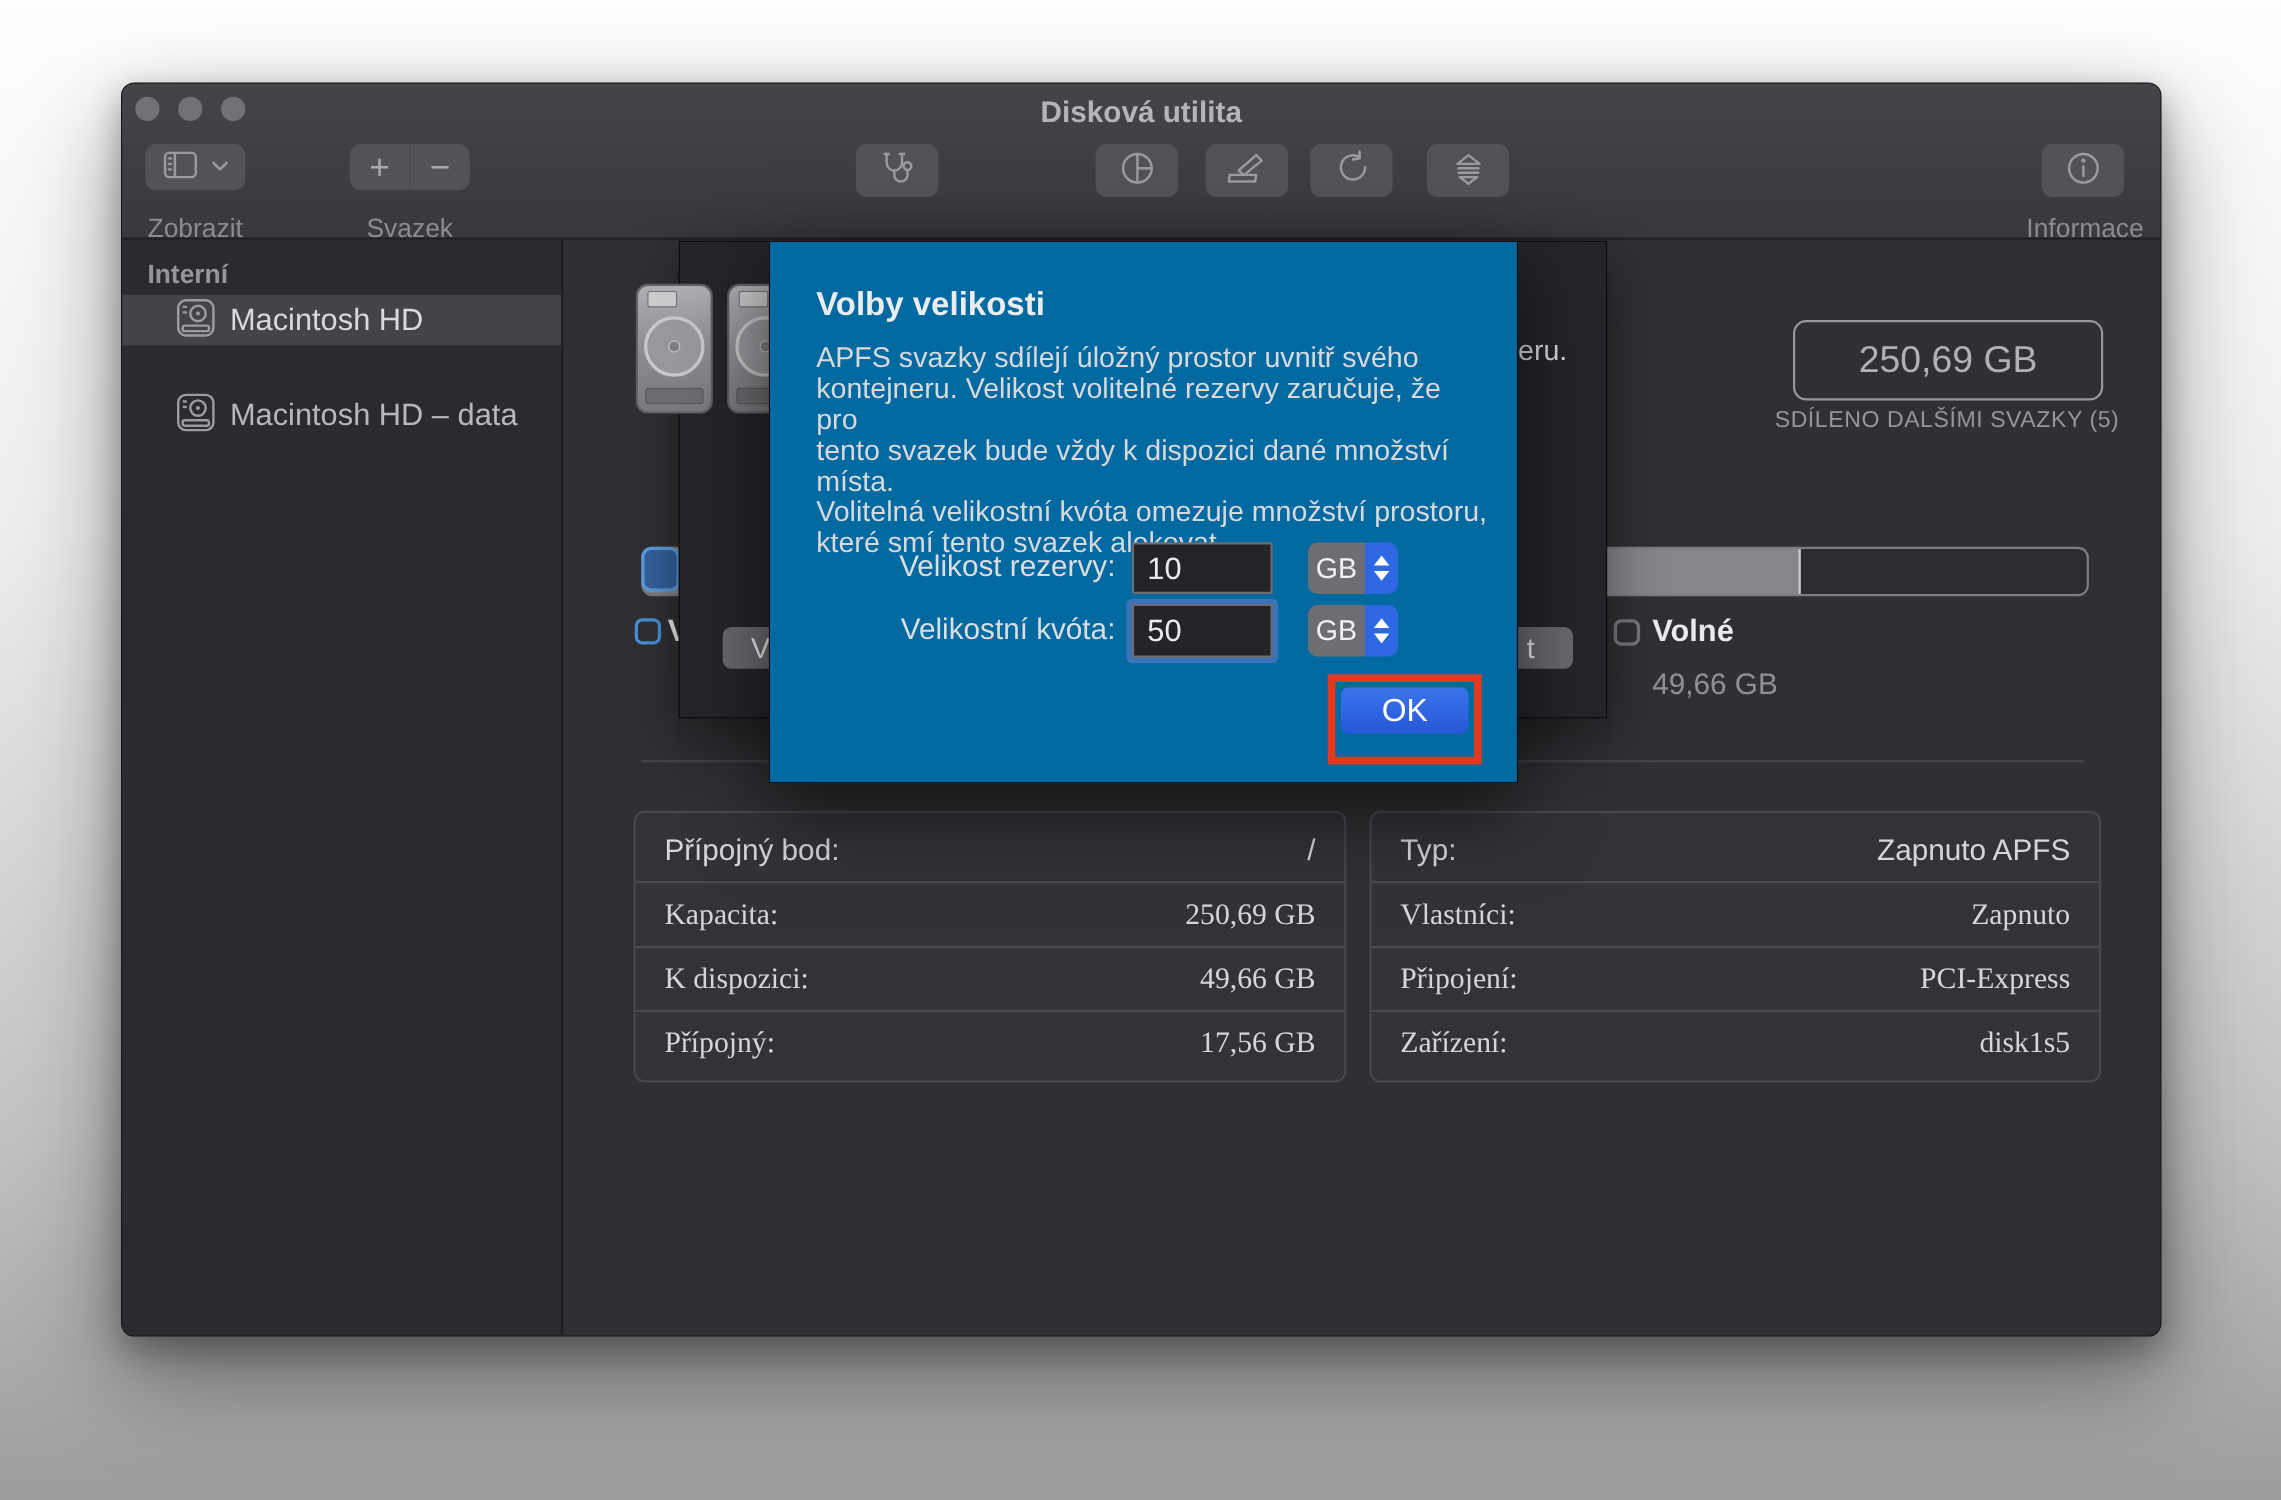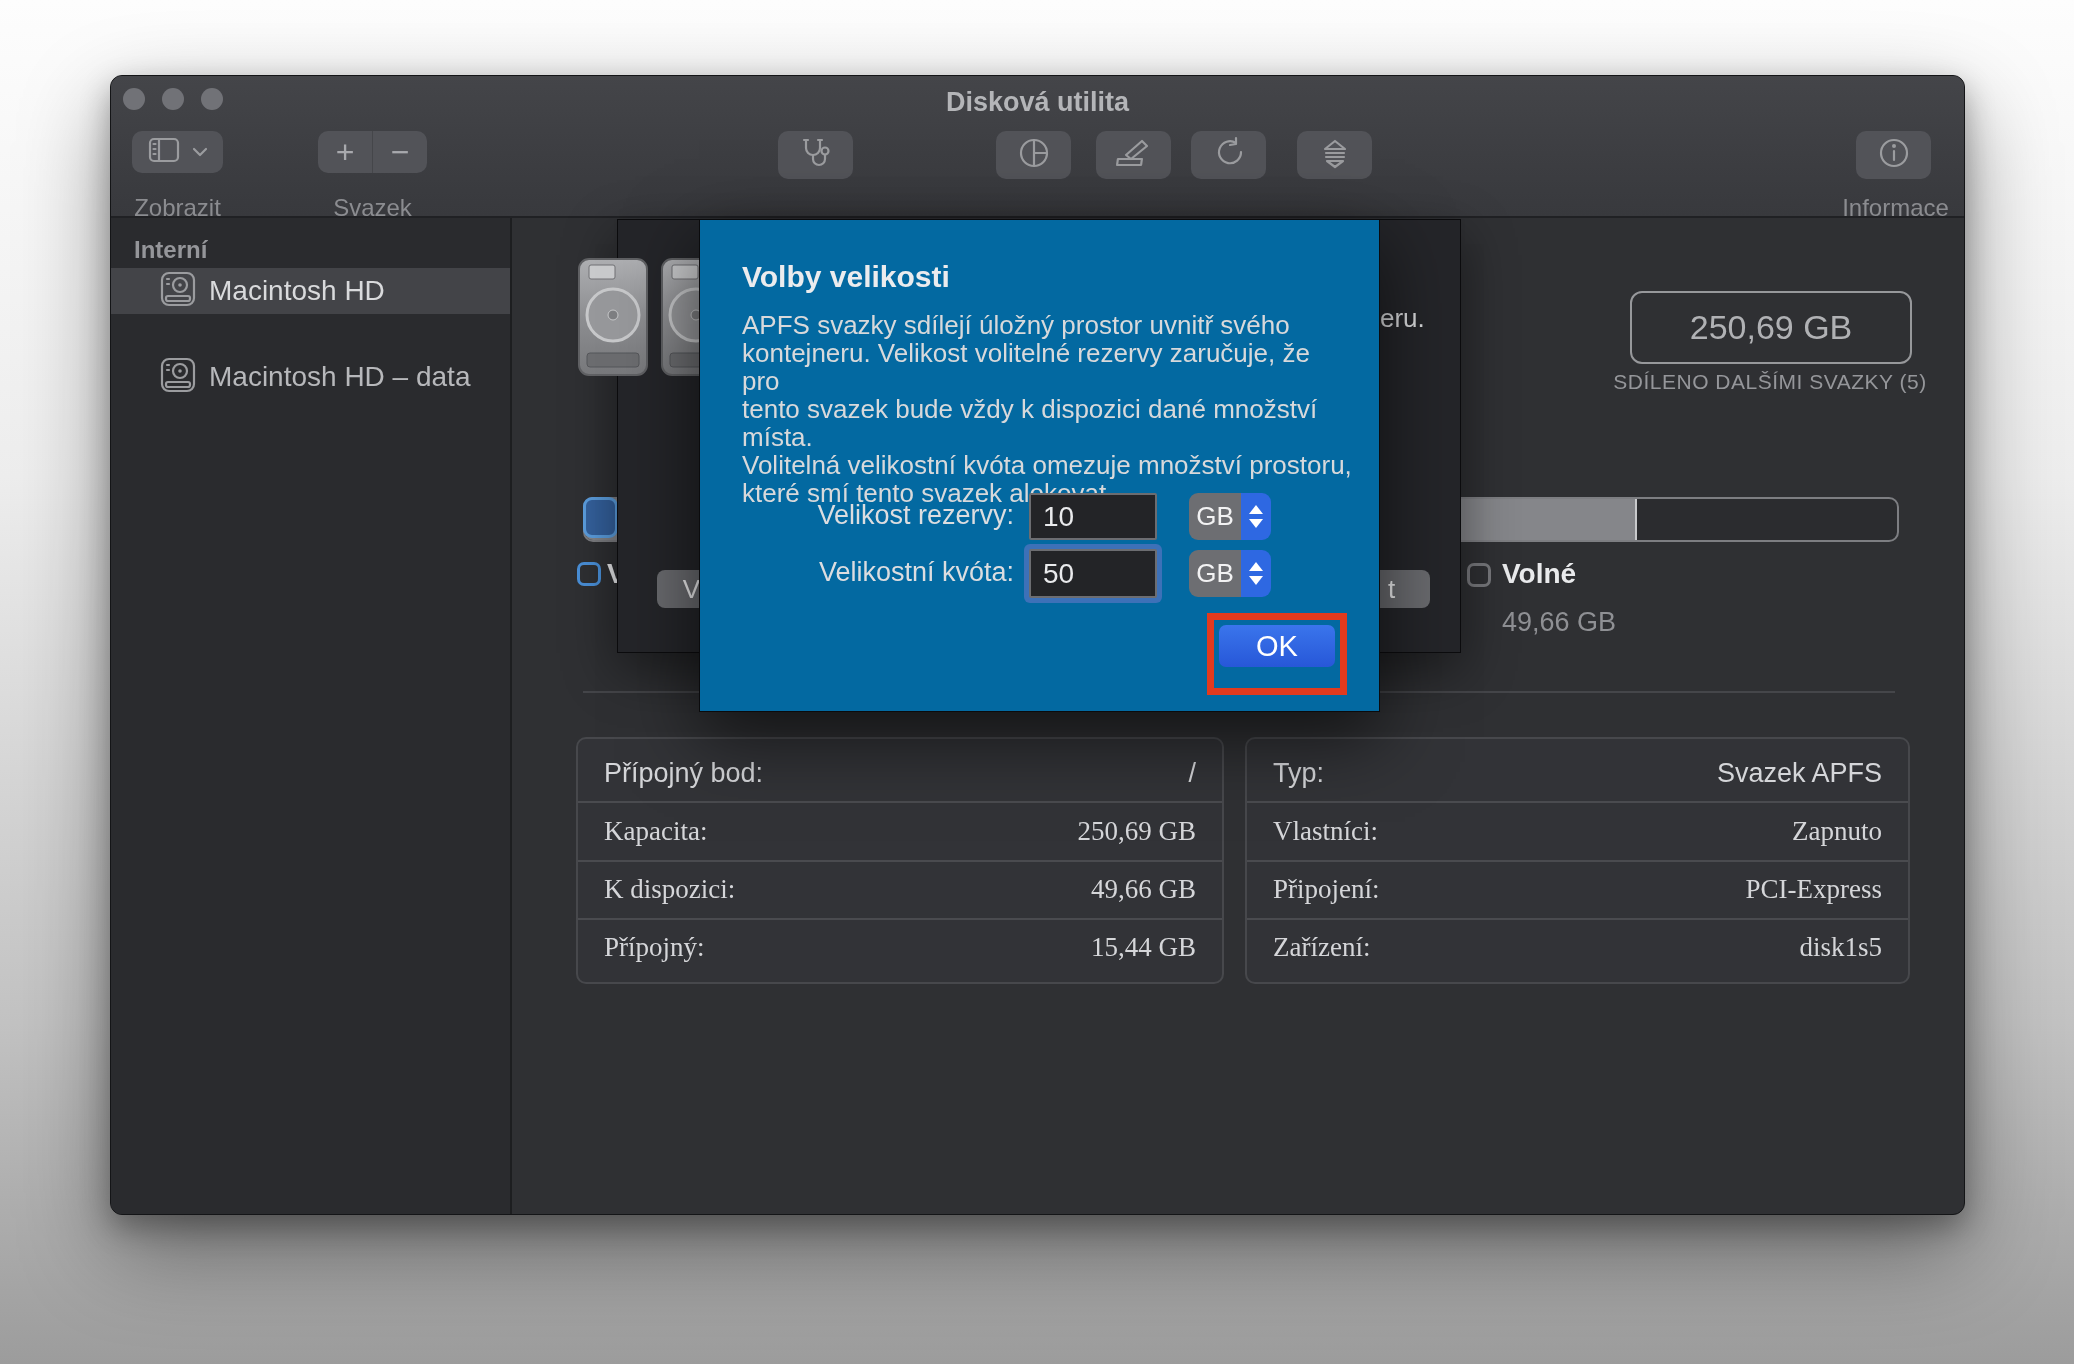--- a/index.html
+++ b/index.html
@@ -246,28 +246,28 @@
   <div class="inforow">
     <span>Kapacita:</span>
     <span>250,69 GB</span>
   </div>
   <div class="inforow">
     <span>K dispozici:</span>
     <span>49,66 GB</span>
   </div>
   <div class="inforow">
     <span>Přípojný:</span>
-    <span>15,44 GB</span>
+    <span>17,56 GB</span>
   </div>
 </div>
 
 <div class="abs infobox" style="left:1245px;width:665px;">
   <div class="inforow">
     <span>Typ:</span>
-    <span>Svazek APFS</span>
+    <span>Zapnuto APFS</span>
   </div>
   <div class="inforow">
     <span>Vlastníci:</span>
     <span>Zapnuto</span>
   </div>
   <div class="inforow">
     <span>Připojení:</span>
     <span>PCI-Express</span>
   </div>
   <div class="inforow">

